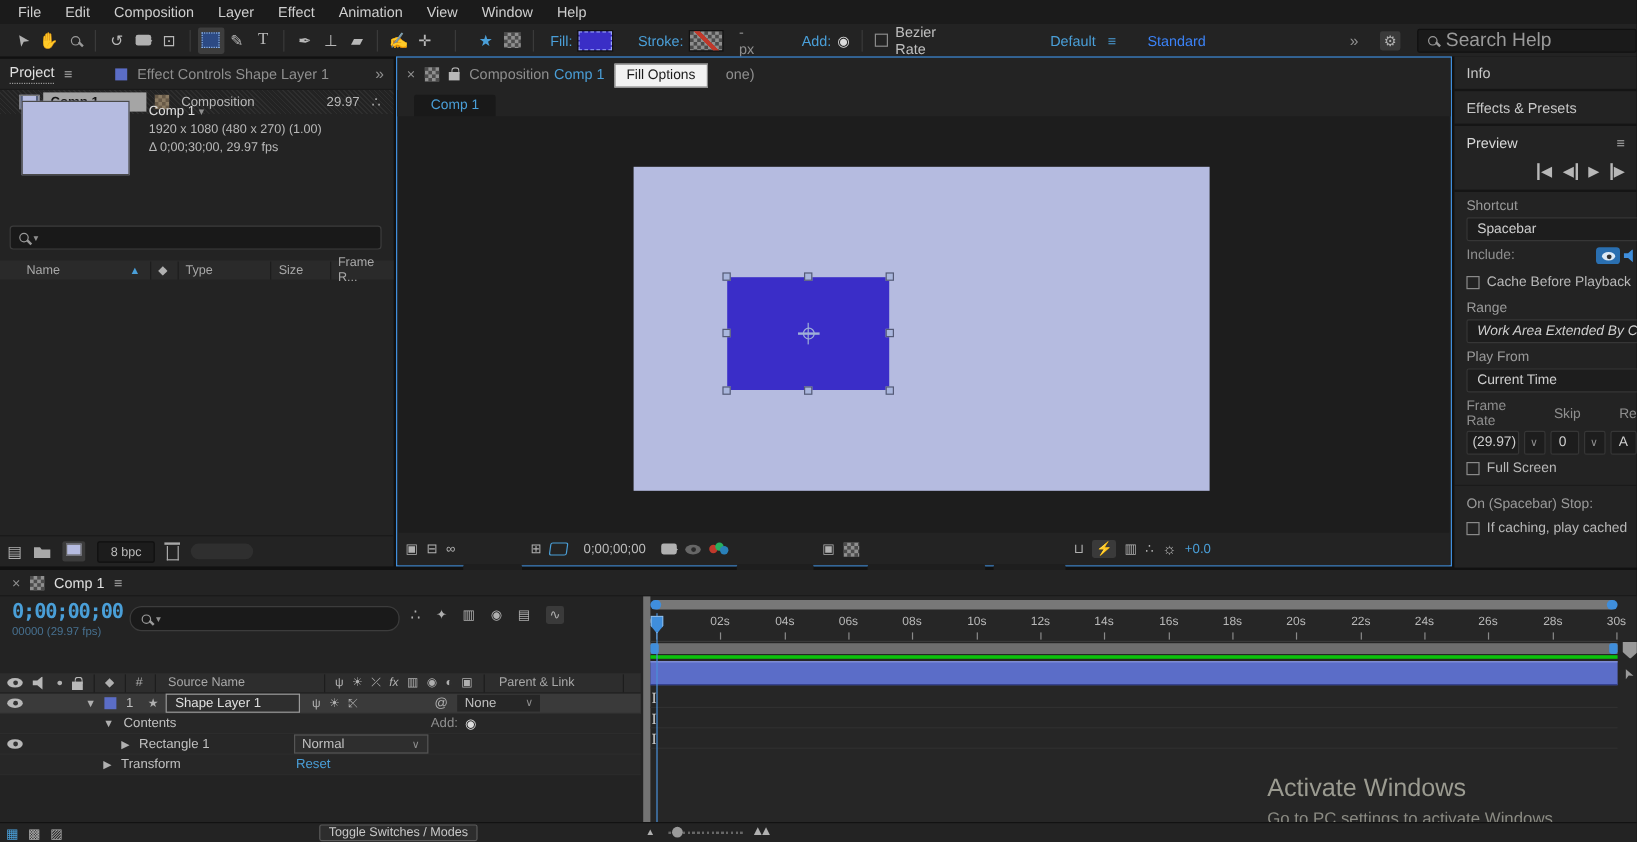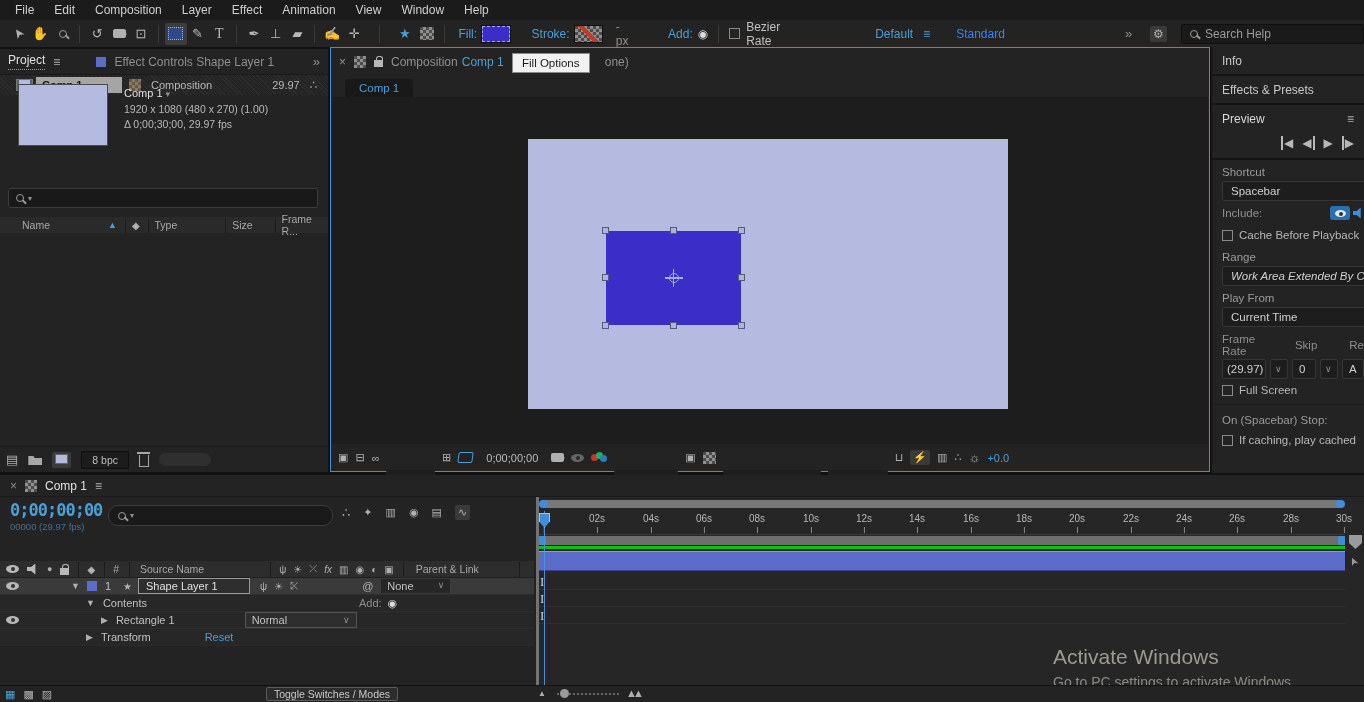--- a/index.html
+++ b/index.html
@@ -64,21 +64,21 @@
   .tool-sel { background:#3d3d3d; border-radius:2px; }
   .rect-swatch { width:15px; height:13px; border:1px dotted #8fb6e8; background:#2c4a84; }
   .fillsw { width:30px; height:16px; border:1px dashed #9aa6ff; outline:1px solid #111; }
   .strokesw { width:30px; height:16px; outline:1px solid #111; position:relative;
      background:repeating-conic-gradient(#8f8f8f 0 25%, #4c4c4c 0 50%) 0 0/6px 6px; }
   .strokesw::after{ content:""; position:absolute; inset:0;
      background:linear-gradient(45deg, transparent 44%, #c0392b 44%, #c0392b 56%, transparent 56%); }
   .searchbox { display:flex; align-items:center; gap:7px; background:#1a1a1a;
      border:1px solid #101010; border-radius:2px; height:20px; padding:0 8px; }
   .searchbox input { background:transparent; border:none; outline:none; color:#c8c8c8;
-     font-family:"Liberation Sans", sans-serif; font-size:12px; width:150px; }
+     font-family:"Liberation Sans", sans-serif; font-size:16px; width:150px; }
   .searchbox input::placeholder { color:#9a9a9a; }
 
   
   #project-panel { left:0; top:49px; width:328px; height:423px; background:#232323; }
   .pp-tabs { height:26px; display:flex; align-items:center; padding:0 8px; gap:8px;
      border-bottom:1px solid #1a1a1a; font-size:12px; }
   .pp-tab-active { color:#e0e0e0; border-bottom:1px dotted #9a9a9a; padding-bottom:2px; }
   .pp-thumb { left:18px; top:35px; width:90px; height:62px; background:#b5bbe0; border:1px solid #4a4a4a; }
   .pp-info { left:124px; top:37px; line-height:15px; }
   .pp-search { left:8px; top:139px; width:310px; height:20px; background:#191919;
@@ -151,21 +151,21 @@
   .cdv { width:1px; height:15px; background:#1d1d1d; }
   .swcol { display:flex; gap:7px; align-items:center; font-size:10px; }
   .namebox { border:1px solid #9a9a9a; background:#2e2e2e; color:#e0e0e0; padding:1px 7px; width:112px; }
   .modebox { background:#2e2e2e; border:1px solid #555; display:inline-flex; align-items:center;
      justify-content:space-between; width:112px; padding:1px 6px; }
   .nonebox { background:#262626; display:inline-flex; align-items:flex-start; justify-content:space-between;
      width:69px; padding:1px 6px; }
   .chip { width:10px; height:10px; background:#5b6dc6; }
 
   .tl-right { position:absolute; left:536px; top:22px; width:828px; height:188px; background:#262626;
-     border-left:3px solid #737373; }
+     border-left:6px solid #737373; }
   .tl-scroll { position:absolute; left:2px; top:3px; width:802px; height:8px; background:#787878; border-radius:4px; }
   .tl-scroll::before, .tl-scroll::after { content:""; position:absolute; top:0; width:9px; height:8px;
      background:#3f8edc; border-radius:4px; }
   .tl-scroll::before { left:-2px; } .tl-scroll::after { right:-2px; }
   .ruler { position:absolute; left:0; top:14px; width:806px; height:24px; border-bottom:1px solid #3a3a3a; }
   .tick { position:absolute; top:2px; transform:translateX(-50%); font-size:10px; color:#b8b8b8; }
   .tick::after { content:""; position:absolute; left:50%; top:14px; width:1px; height:6px; background:#8a8a8a; }
   .tick:nth-of-type(1){left:5px}.tick:nth-of-type(2){left:58px}.tick:nth-of-type(3){left:112px}
   .tick:nth-of-type(4){left:165px}.tick:nth-of-type(5){left:218px}.tick:nth-of-type(6){left:272px}
   .tick:nth-of-type(7){left:325px}.tick:nth-of-type(8){left:378px}.tick:nth-of-type(9){left:432px}
@@ -545,21 +545,21 @@
         <span style="margin-left:8px;">Rectangle 1</span>
         <span class="modebox" style="margin-left:70px;">
           <span>Normal</span>
             <span class="car dim" style="font-size:9px;">∨</span>
         </span>
       </div>
 
       <div class="tl-row" style="top:132px;border-bottom:1px solid #2a2a2a;">
         <span class="g" style="margin-left:86px;font-size:9px;">▶</span>
         <span style="margin-left:8px;">Transform</span>
-        <span class="blue" style="margin-left:54px;">Reset</span>
+        <span class="blue" style="margin-left:96px;">Reset</span>
       </div>
     </div>
 
     <div class="tl-right">
       <div class="tl-scroll"></div>
       <div class="ruler">
 
       <span class="tick">0s</span>
           <span class="tick">02s</span>
           <span class="tick">04s</span>

